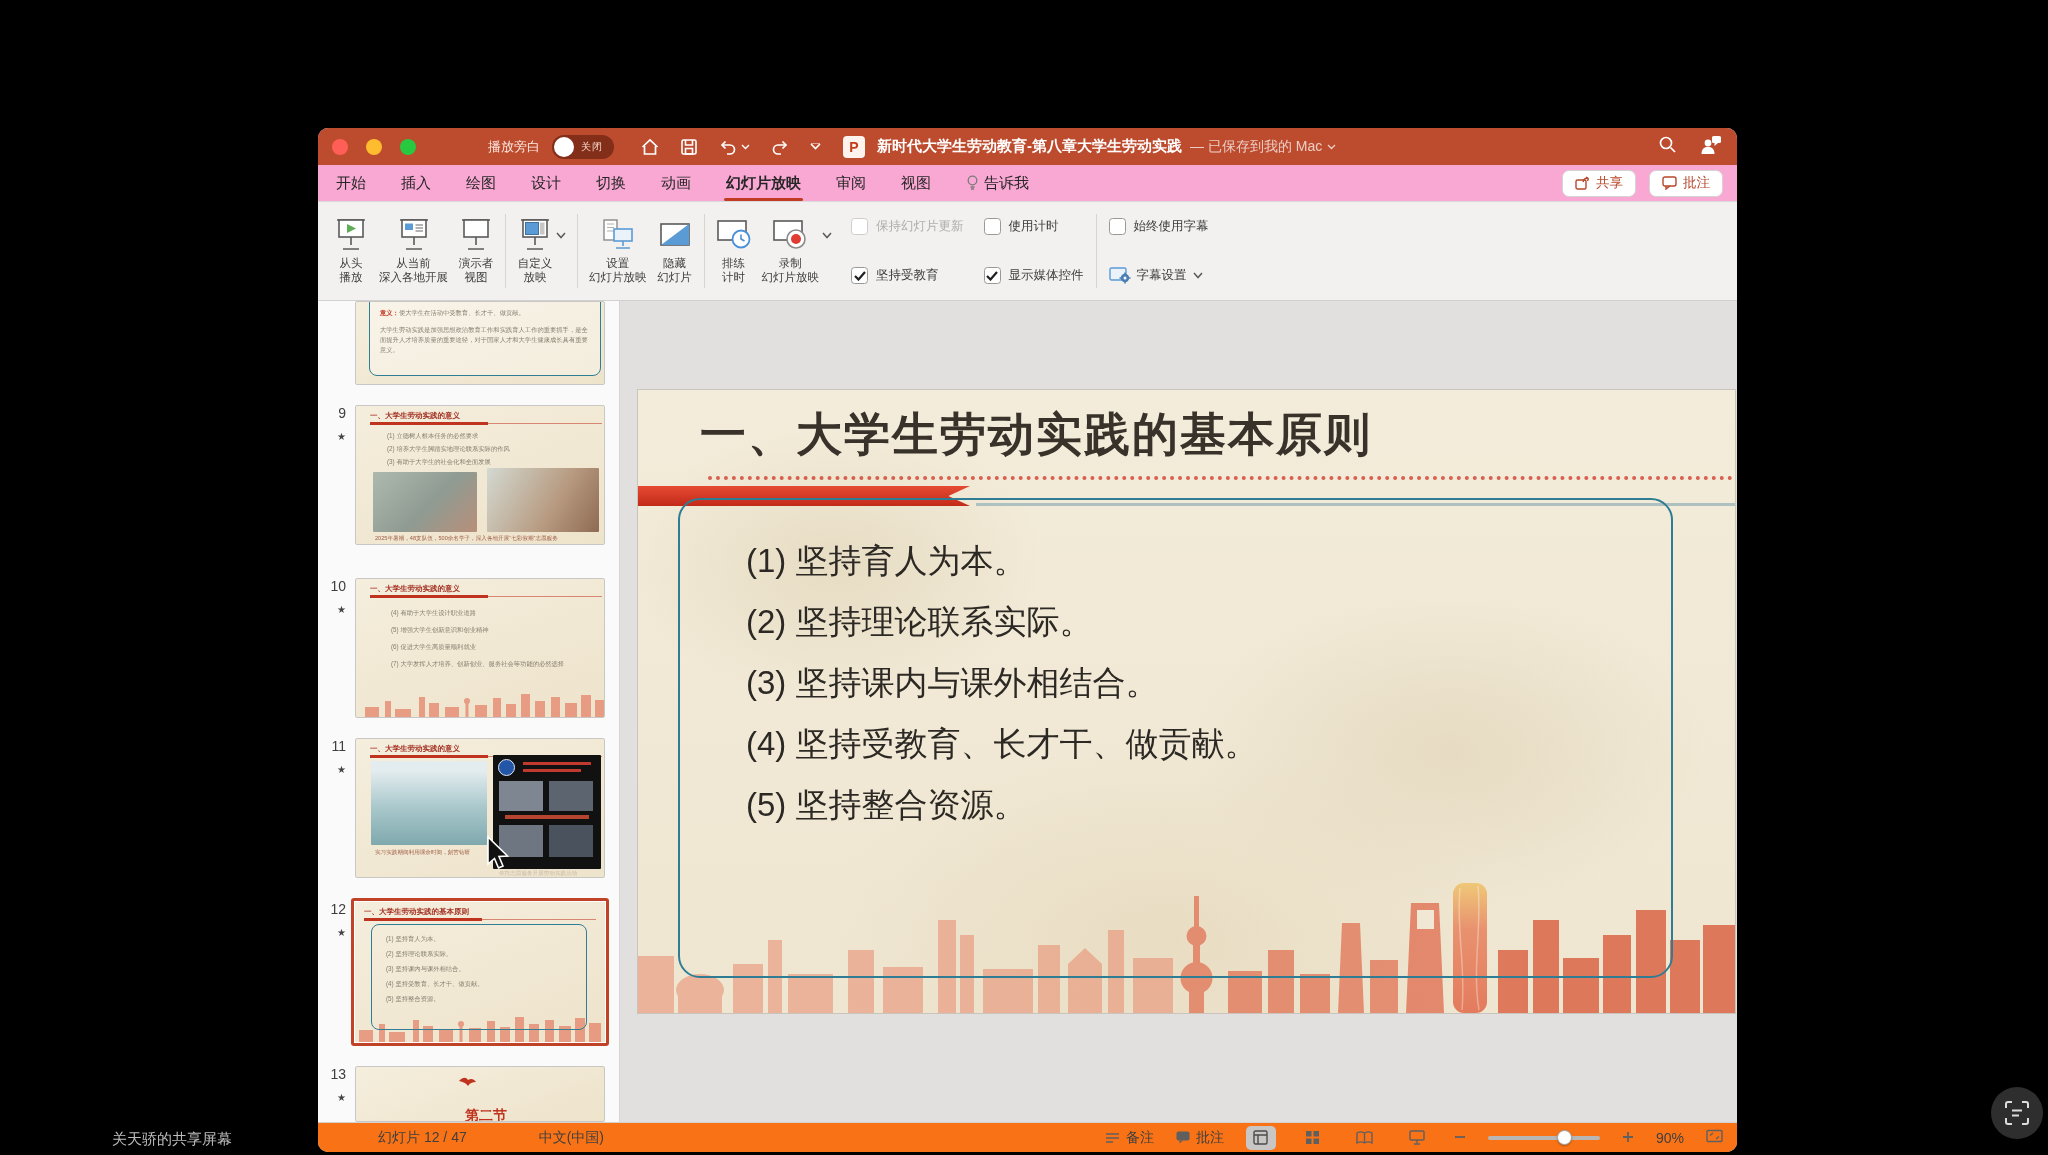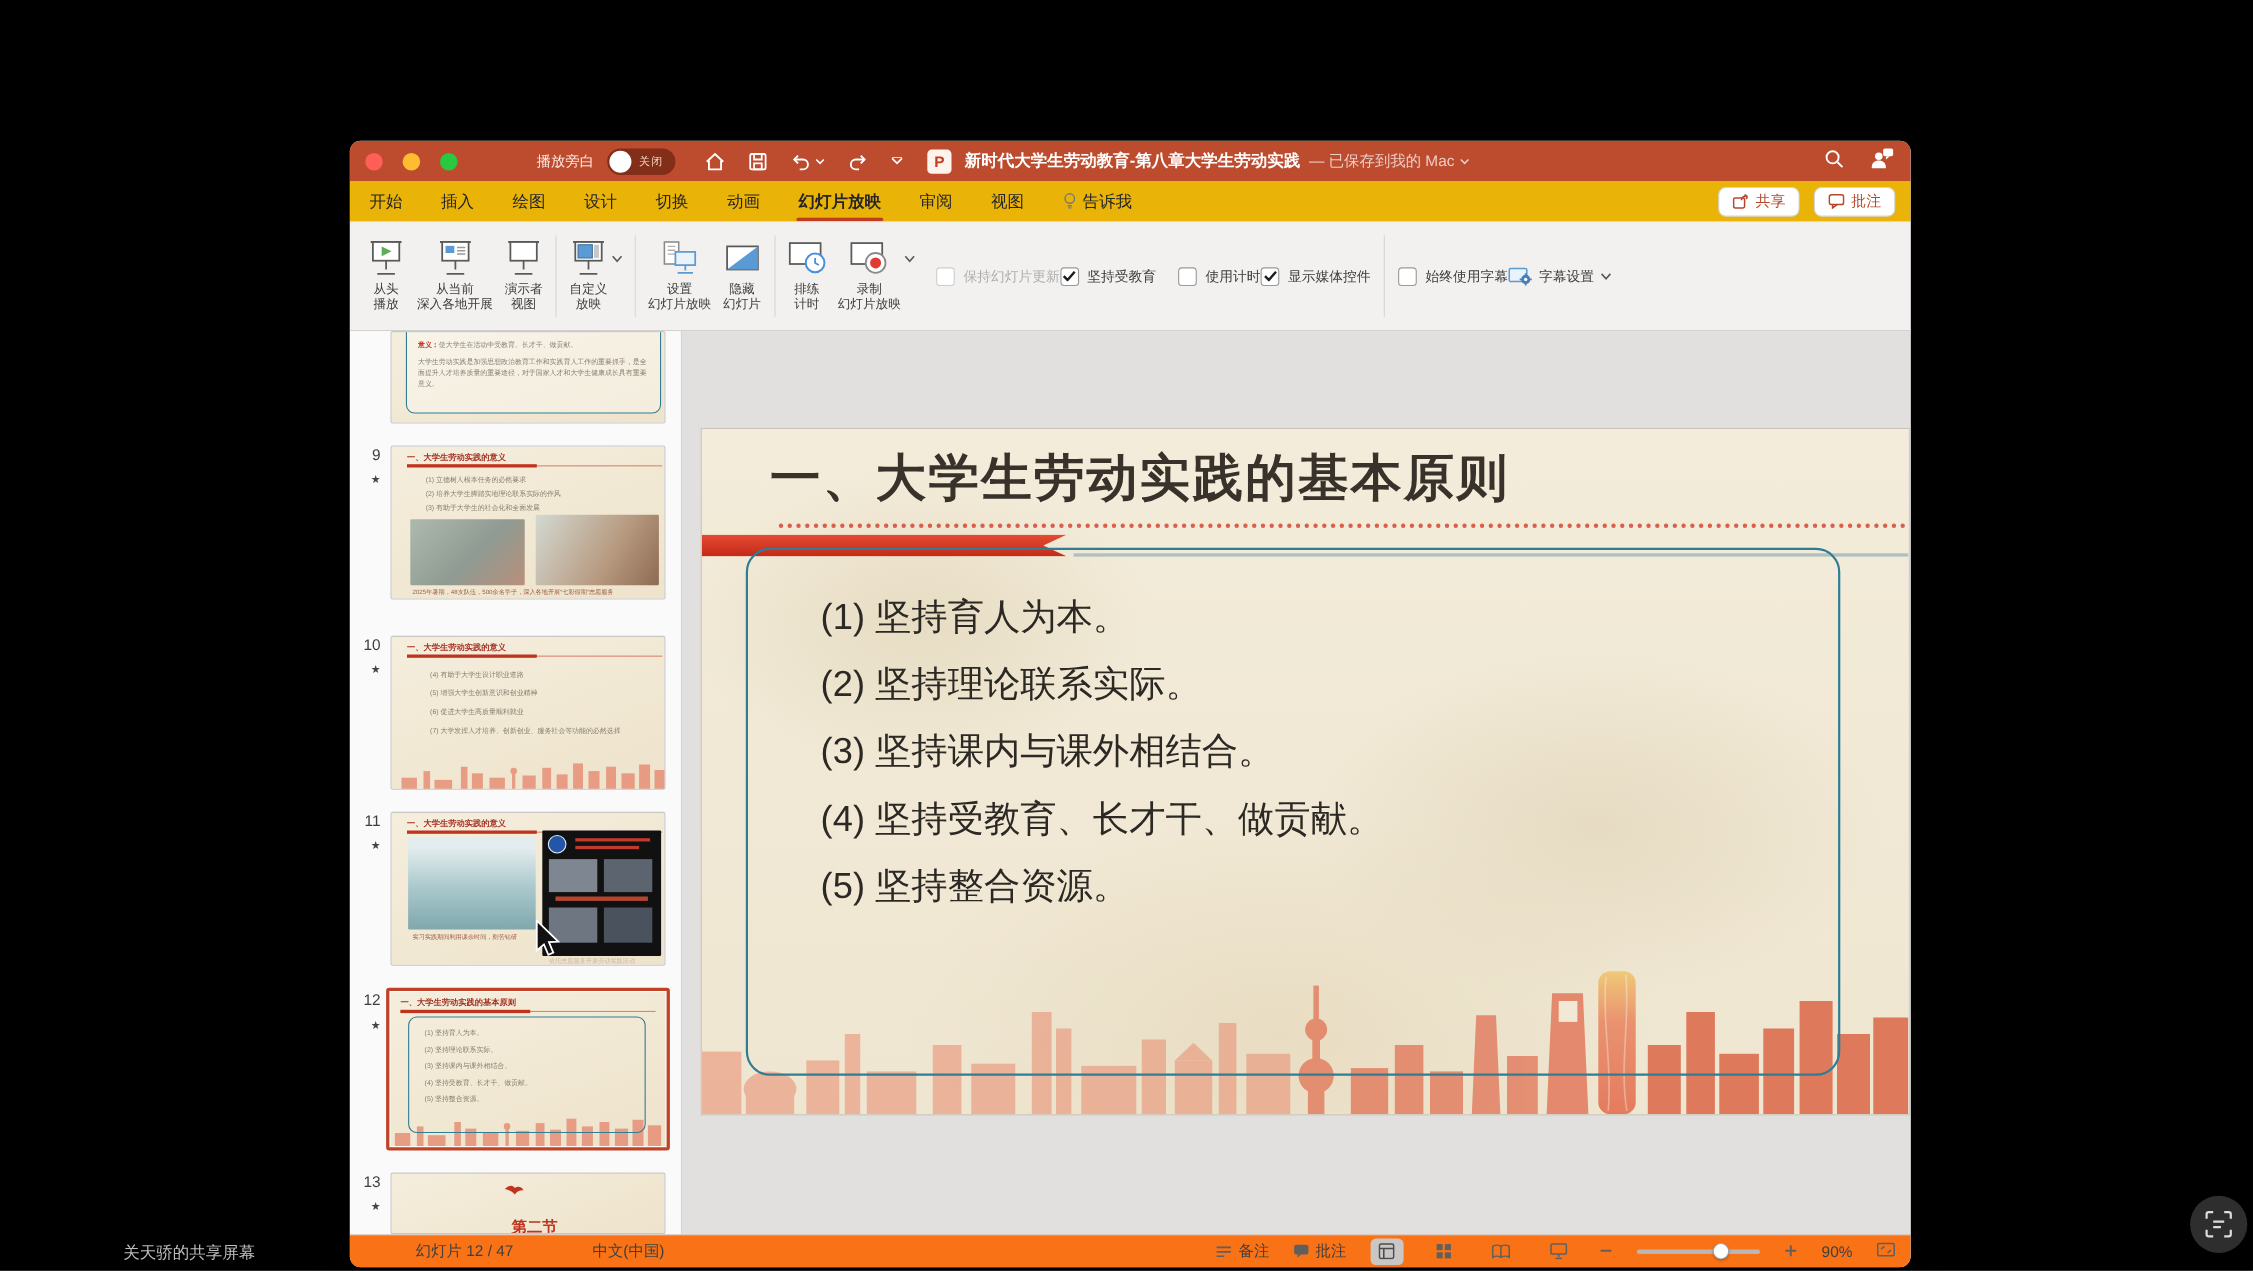--- a/index.html
+++ b/index.html
@@ -28,21 +28,21 @@
   .toggle .tg-label { color:#f7d8cc; font-size:10px; margin-left:7px; letter-spacing:1px; }
   .tb-icons { display:flex; align-items:center; gap:20px; margin-left:26px; color:#fff; }
   .tb-icons svg { display:block; }
   .ppt-icon { width:22px; height:22px; border-radius:4px; background:#fff3ee; color:#c43e1b;
               font-weight:bold; font-size:14px; display:flex; align-items:center; justify-content:center; margin-left:22px; }
   .doc-title { color:#fff; font-size:15px; font-weight:bold; margin-left:12px; white-space:nowrap; }
   .doc-saved { color:rgba(255,255,255,.72); font-size:14px; font-weight:normal; margin-left:8px; white-space:nowrap; }
   .tb-right { margin-left:auto; display:flex; align-items:center; gap:22px; }
 
   
-  .tabbar { height:37px; background:#eab308; border-bottom:1px solid #dcdad8;
+  .tabbar { height:37px; background:#f9a8d4; border-bottom:1px solid #dcdad8;
             display:flex; align-items:stretch; padding-left:16px; flex:0 0 auto; }
   .tab { display:flex; align-items:center; padding:0 2px; margin-right:31px; font-size:15px;
          color:#262626; position:relative; white-space:nowrap; }
   .tab.active { font-weight:bold; }
   .tab.active::after { content:""; position:absolute; left:0; right:0; bottom:0; height:3px;
                        background:#c13a22; border-radius:2px; }
   .tab .bulb { margin-right:5px; display:flex; }
   .tabbar-right { margin-left:auto; display:flex; align-items:center; gap:13px; padding-right:14px; }
   .pill-btn { height:27px; border:1px solid #d6d4d2; background:#fff; border-radius:7px;
               color:#b7472a; font-size:13.5px; display:flex; align-items:center; gap:6px; padding:0 12px; }
@@ -50,21 +50,21 @@
   
   .ribbon { height:99px; background:#f2f1f0; border-bottom:1px solid #d3d1cf;
             display:flex; align-items:stretch; padding:0 6px; flex:0 0 auto; }
   .rgroup { display:flex; align-items:center; gap:10px; padding:0 9px; }
   .rsep { width:1px; background:#d8d6d3; margin:12px 2px; }
   .bigbtn { display:flex; flex-direction:column; align-items:center; justify-content:center;
             gap:5px; color:#3c3c3c; font-size:11.5px; line-height:1.2; text-align:center; }
   .bigbtn .lbl { display:flex; flex-direction:column; }
   .btn-with-chev { display:flex; align-items:flex-start; gap:3px; }
   .chev-dn { margin-top:14px; }
-  .ckcol { display:flex; justify-content:space-between; padding:16px 10px; }
+  .ckcol { display:flex; flex-direction:column; justify-content:space-between; padding:16px 10px; }
   .ckrow { display:flex; align-items:center; gap:8px; font-size:12.5px; color:#3c3c3c; white-space:nowrap; }
   .ckrow.disabled { color:#b0aeac; }
   .cb { width:17px; height:17px; border:1.6px solid #9b9998; border-radius:3.5px; background:#fff;
         display:inline-flex; align-items:center; justify-content:center; flex:0 0 auto; }
   .cb.disabled { border-color:#cfcdcb; }
   .cap-btn { display:flex; align-items:center; gap:6px; font-size:12.5px; color:#3c3c3c; }
 
   
   .content { flex:1 1 auto; display:flex; min-height:0; }
   .panel { width:302px; background:#fafafa; border-right:1px solid #d7d5d3; position:relative; flex:0 0 auto; }

